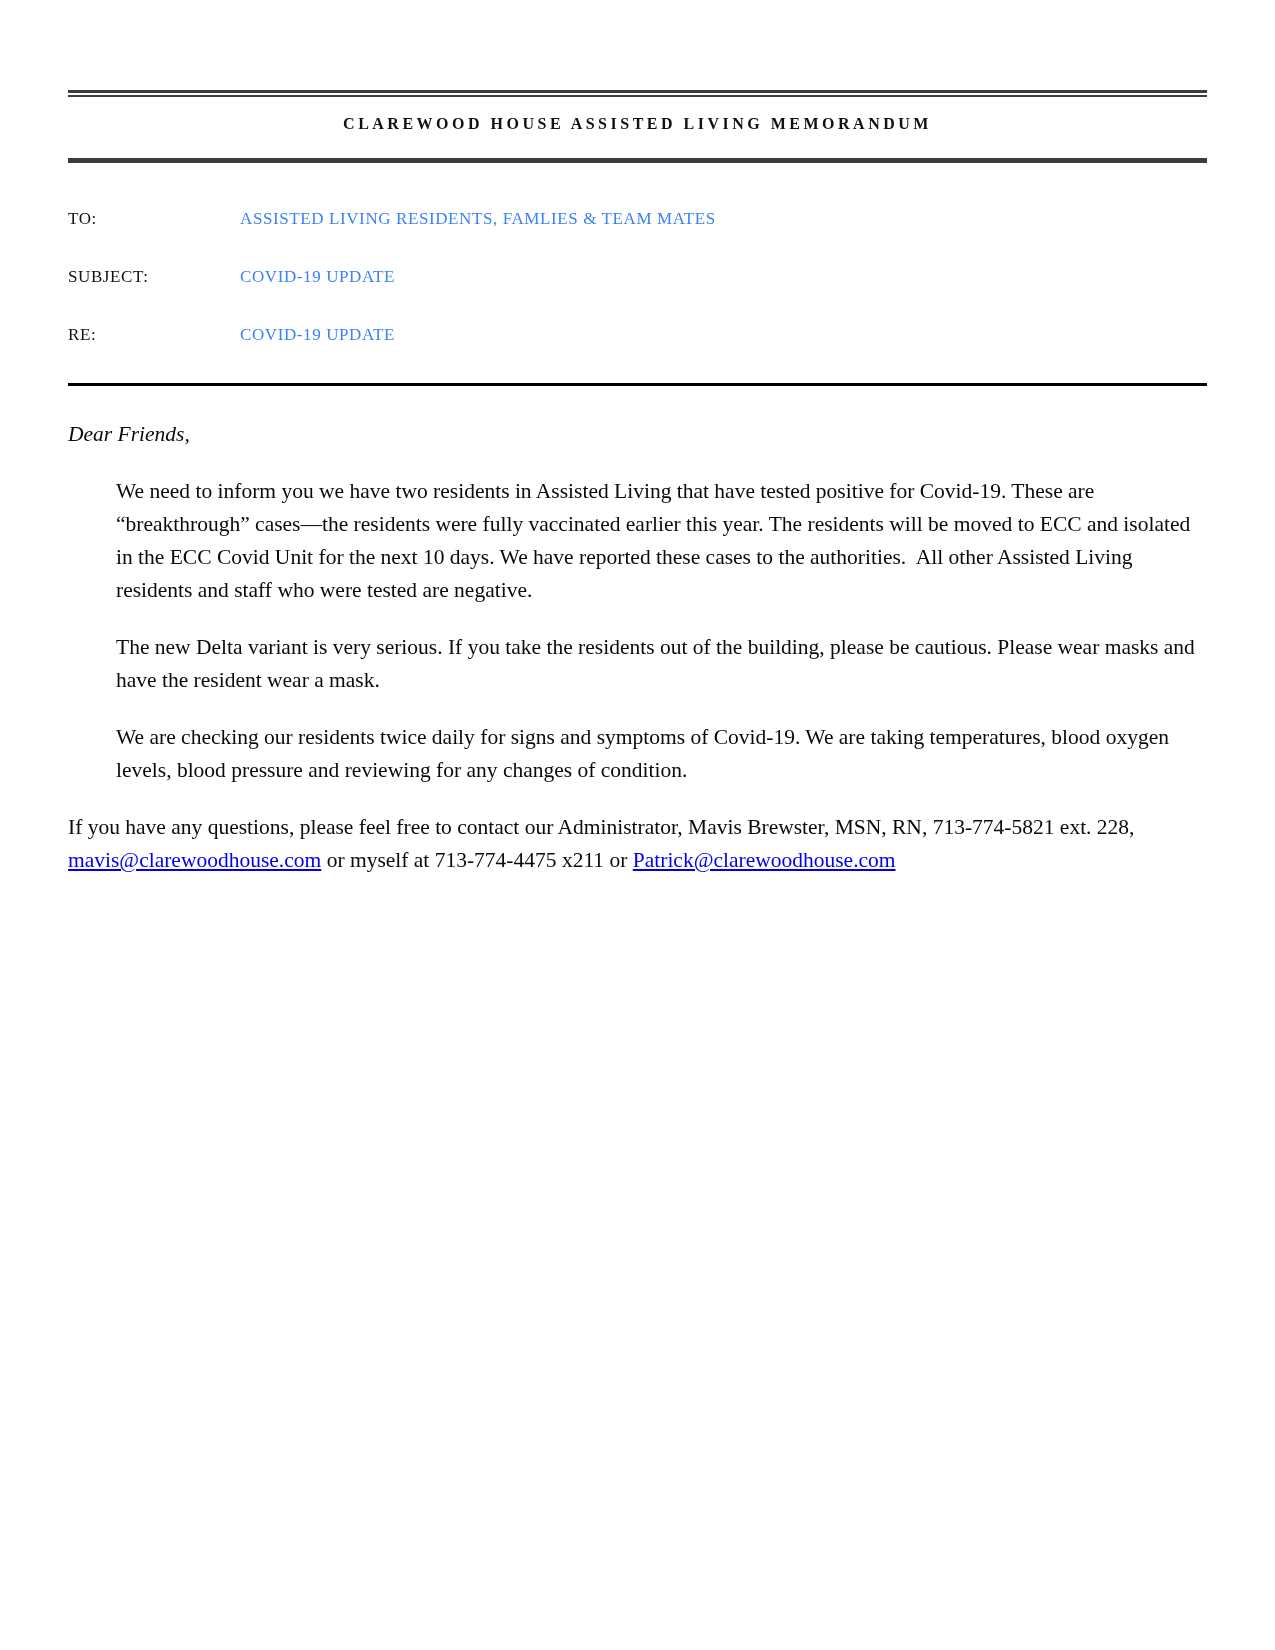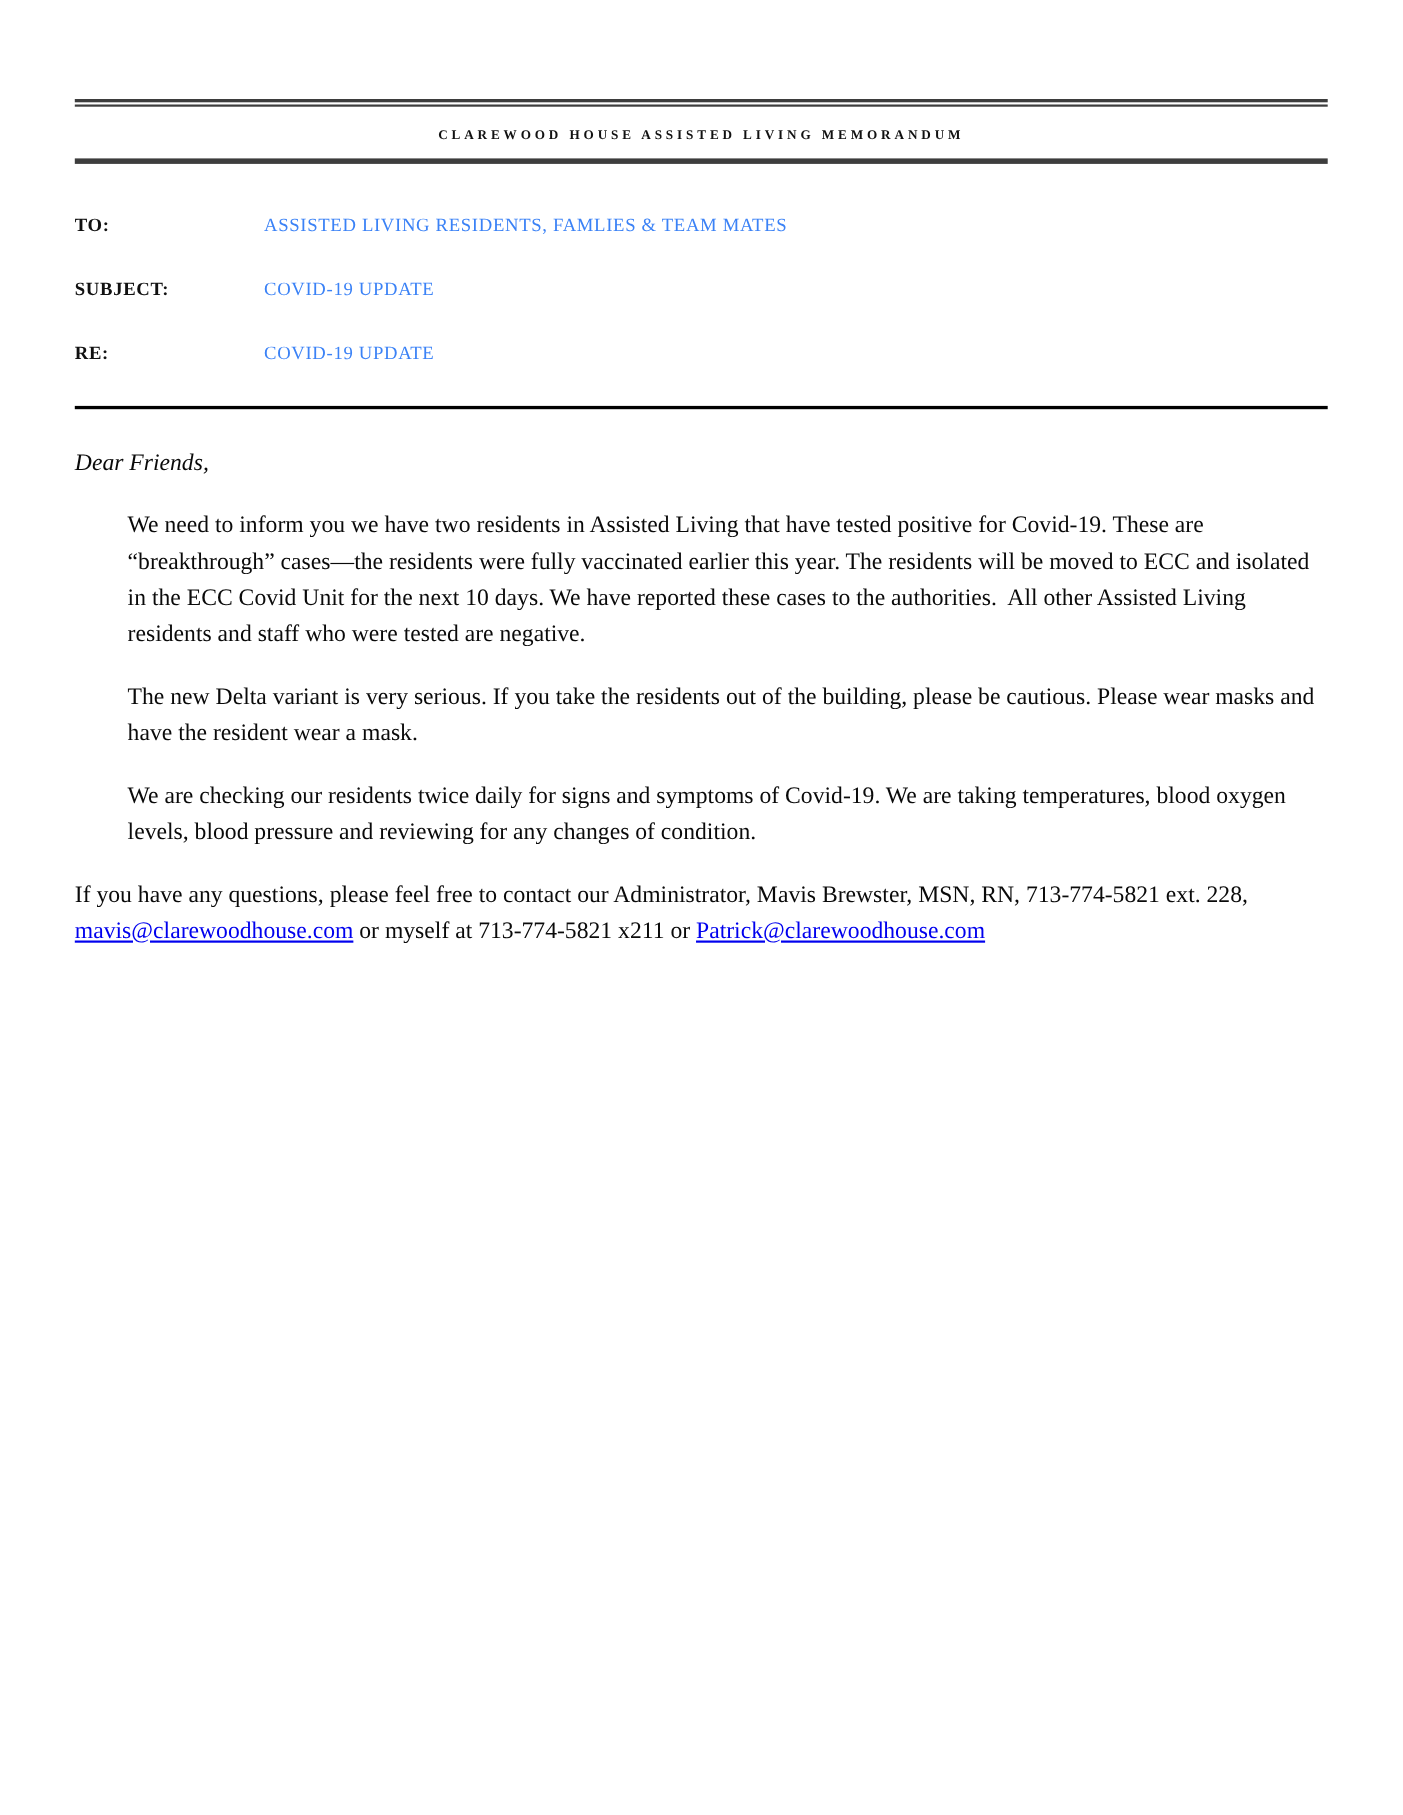--- a/index.html
+++ b/index.html
@@ -20,41 +20,41 @@
   
   .memo-header { width: 100%; }
   .rule-double {
     height: 7px;
     border-top: 3px solid #3d3d3d;
     border-bottom: 2px solid #3d3d3d;
   }
   .header-title {
     text-align: center;
     font-weight: bold;
-    font-size: 12px;
+    font-size: 16px;
     letter-spacing: 3.5px;
-    padding: 18px 0 14px 0;
+    padding: 18px 0 25px 0;
     color: #111111;
   }
   .rule-thick {
     height: 5px;
     background: #3d3d3d;
   }
   
   .memo-fields { margin-top: 46px; }
   .memo-row {
     display: flex;
     margin-bottom: 38px;
     font-size: 17px;
     letter-spacing: 0.6px;
   }
   .memo-label {
     width: 172px;
     flex: 0 0 172px;
-    font-weight: bold;
+    font-weight: normal;
     color: #111111;
   }
   .memo-value { color: #3b82f6; }
   
   .fields-rule {
     height: 3px;
     background: #000000;
     margin-top: 12px;
   }
   
@@ -98,17 +98,17 @@
 
   <div class="letter-body">
     <p class="salutation">Dear Friends,</p>
 
     <p class="para">We need to inform you we have two residents in Assisted Living that have tested positive for Covid-19. These are “breakthrough” cases—the residents were fully vaccinated earlier this year. The residents will be moved to ECC and isolated in the ECC Covid Unit for the next 10 days. We have reported these cases to the authorities.  All other Assisted Living residents and staff who were tested are negative.</p>
 
     <p class="para">The new Delta variant is very serious. If you take the residents out of the building, please be cautious. Please wear masks and have the resident wear a mask.</p>
 
     <p class="para">We are checking our residents twice daily for signs and symptoms of Covid-19. We are taking temperatures, blood oxygen levels, blood pressure and reviewing for any changes of condition.</p>
 
-    <p class="para-inline"><span>If you have any questions, please feel free to contact our Administrator, Mavis Brewster, MSN, RN, 713-774-5821 ext. 228, </span><a class="doc-link">mavis@clarewoodhouse.com</a><span> or myself at 713-774-5821 x211 or </span><a class="doc-link">Patrick@clarewoodhouse.com</a></p>
+    <p class="para-inline"><span>If you have any questions, please feel free to contact our Administrator, Mavis Brewster, MSN, RN, 713-774-5821 ext. 228, </span><a class="doc-link">mavis@clarewoodhouse.com</a><span> or myself at 713-774-4475 x211 or </span><a class="doc-link">Patrick@clarewoodhouse.com</a></p>
 
   </div>
 
 </div>
 
 </body></html>

